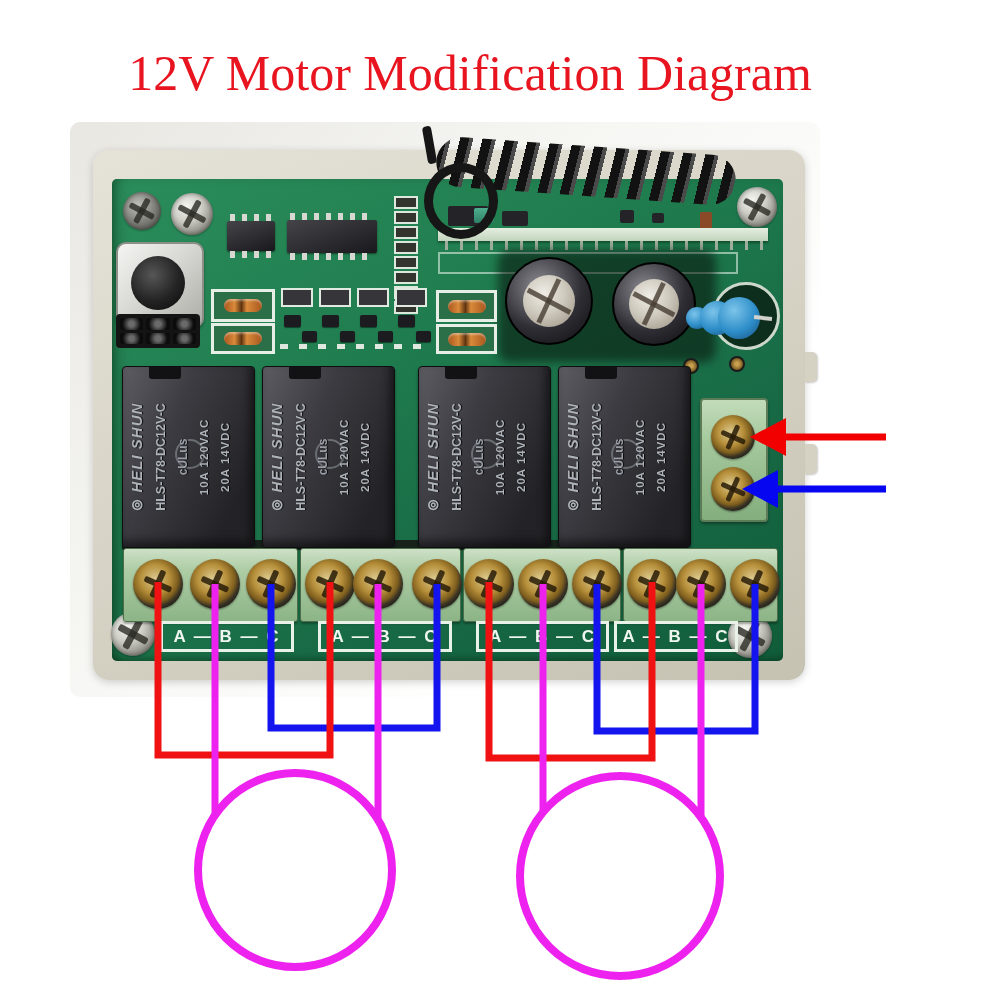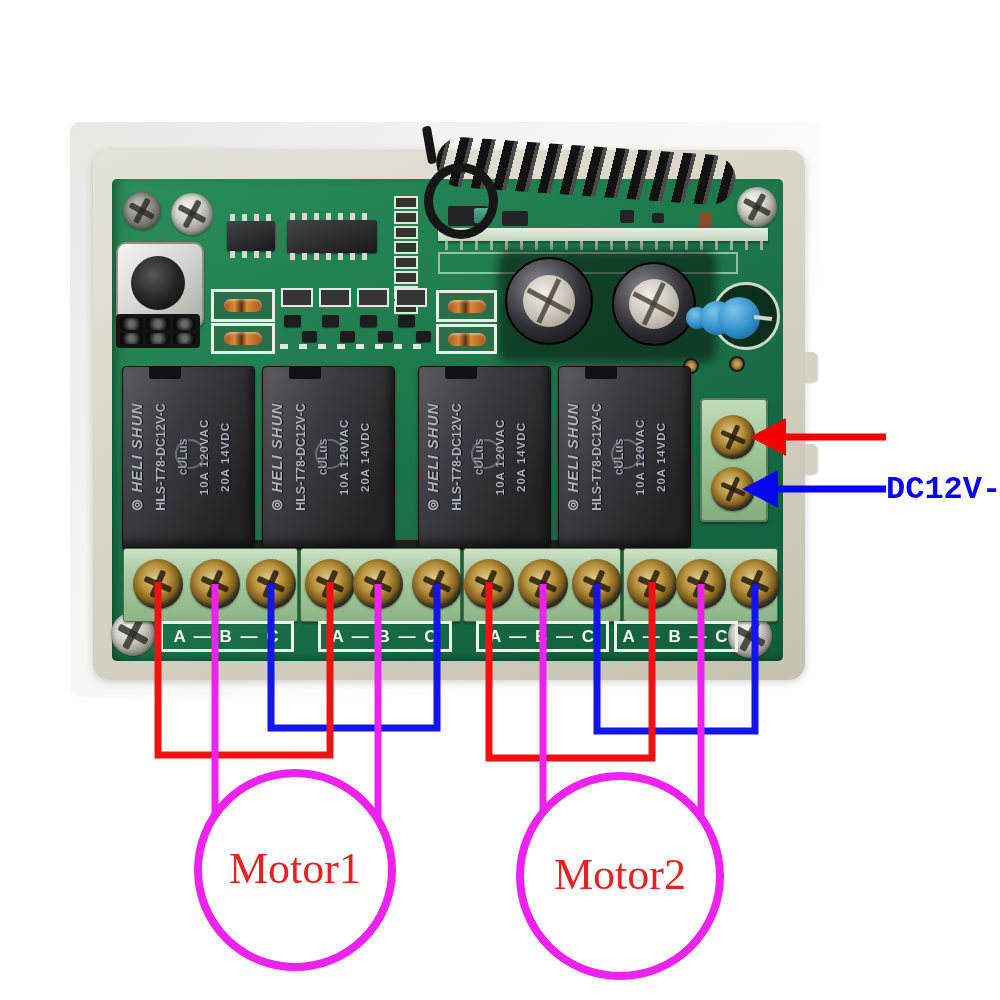--- a/index.html
+++ b/index.html
@@ -131,20 +131,21 @@
   #motor1-label{left:185px;top:843px;}
   #motor2-label{left:510px;top:849px;}
 
   #wires{left:0;top:0;width:1000px;height:1000px;pointer-events:none;}
 </style>
 </head>
 <body>
 
 <div id="stage">
 
+  <div class="abs" id="title">12V Motor Modification Diagram</div>
 
   <div class="abs" id="photo-wash"></div>
   <div class="abs" id="case"></div>
   <div class="abs case-tab" style="left:805px;top:352px;"></div>
   <div class="abs case-tab" style="left:805px;top:444px;"></div>
   <div class="abs" id="pcb"></div>
 
   <div class="abs screw dark" style="left:123px;top:192px;width:38px;height:38px;"></div>
   <div class="abs screw" style="left:171px;top:193px;width:42px;height:42px;"></div>
   <div class="abs screw" style="left:737px;top:187px;width:40px;height:40px;"></div>
@@ -322,17 +323,14 @@
     <line x1="378" y1="584" x2="378" y2="819" style="stroke:var(--wire-magenta)" stroke-width="7"></line>
     <line x1="543" y1="584" x2="543" y2="812" style="stroke:var(--wire-magenta)" stroke-width="7"></line>
     <line x1="701" y1="584" x2="701" y2="817" style="stroke:var(--wire-magenta)" stroke-width="7"></line>
 
     <line x1="780" y1="437" x2="886" y2="437" style="stroke:var(--dc-red)" stroke-width="7"></line>
     <polygon points="750,437 786,418 786,456" style="fill:var(--dc-red)"></polygon>
     <line x1="772" y1="489" x2="886" y2="489" style="stroke:var(--dc-blue)" stroke-width="7"></line>
     <polygon points="742,489 778,470 778,508" style="fill:var(--dc-blue)"></polygon>
   </svg>
 
-  <div class="abs dc-label" id="dc-minus">DC12V-</div>
-  <div class="abs motor-label" id="motor1-label">Motor1</div>
-  <div class="abs motor-label" id="motor2-label">Motor2</div>
 
 </div>
 
 </body></html>

